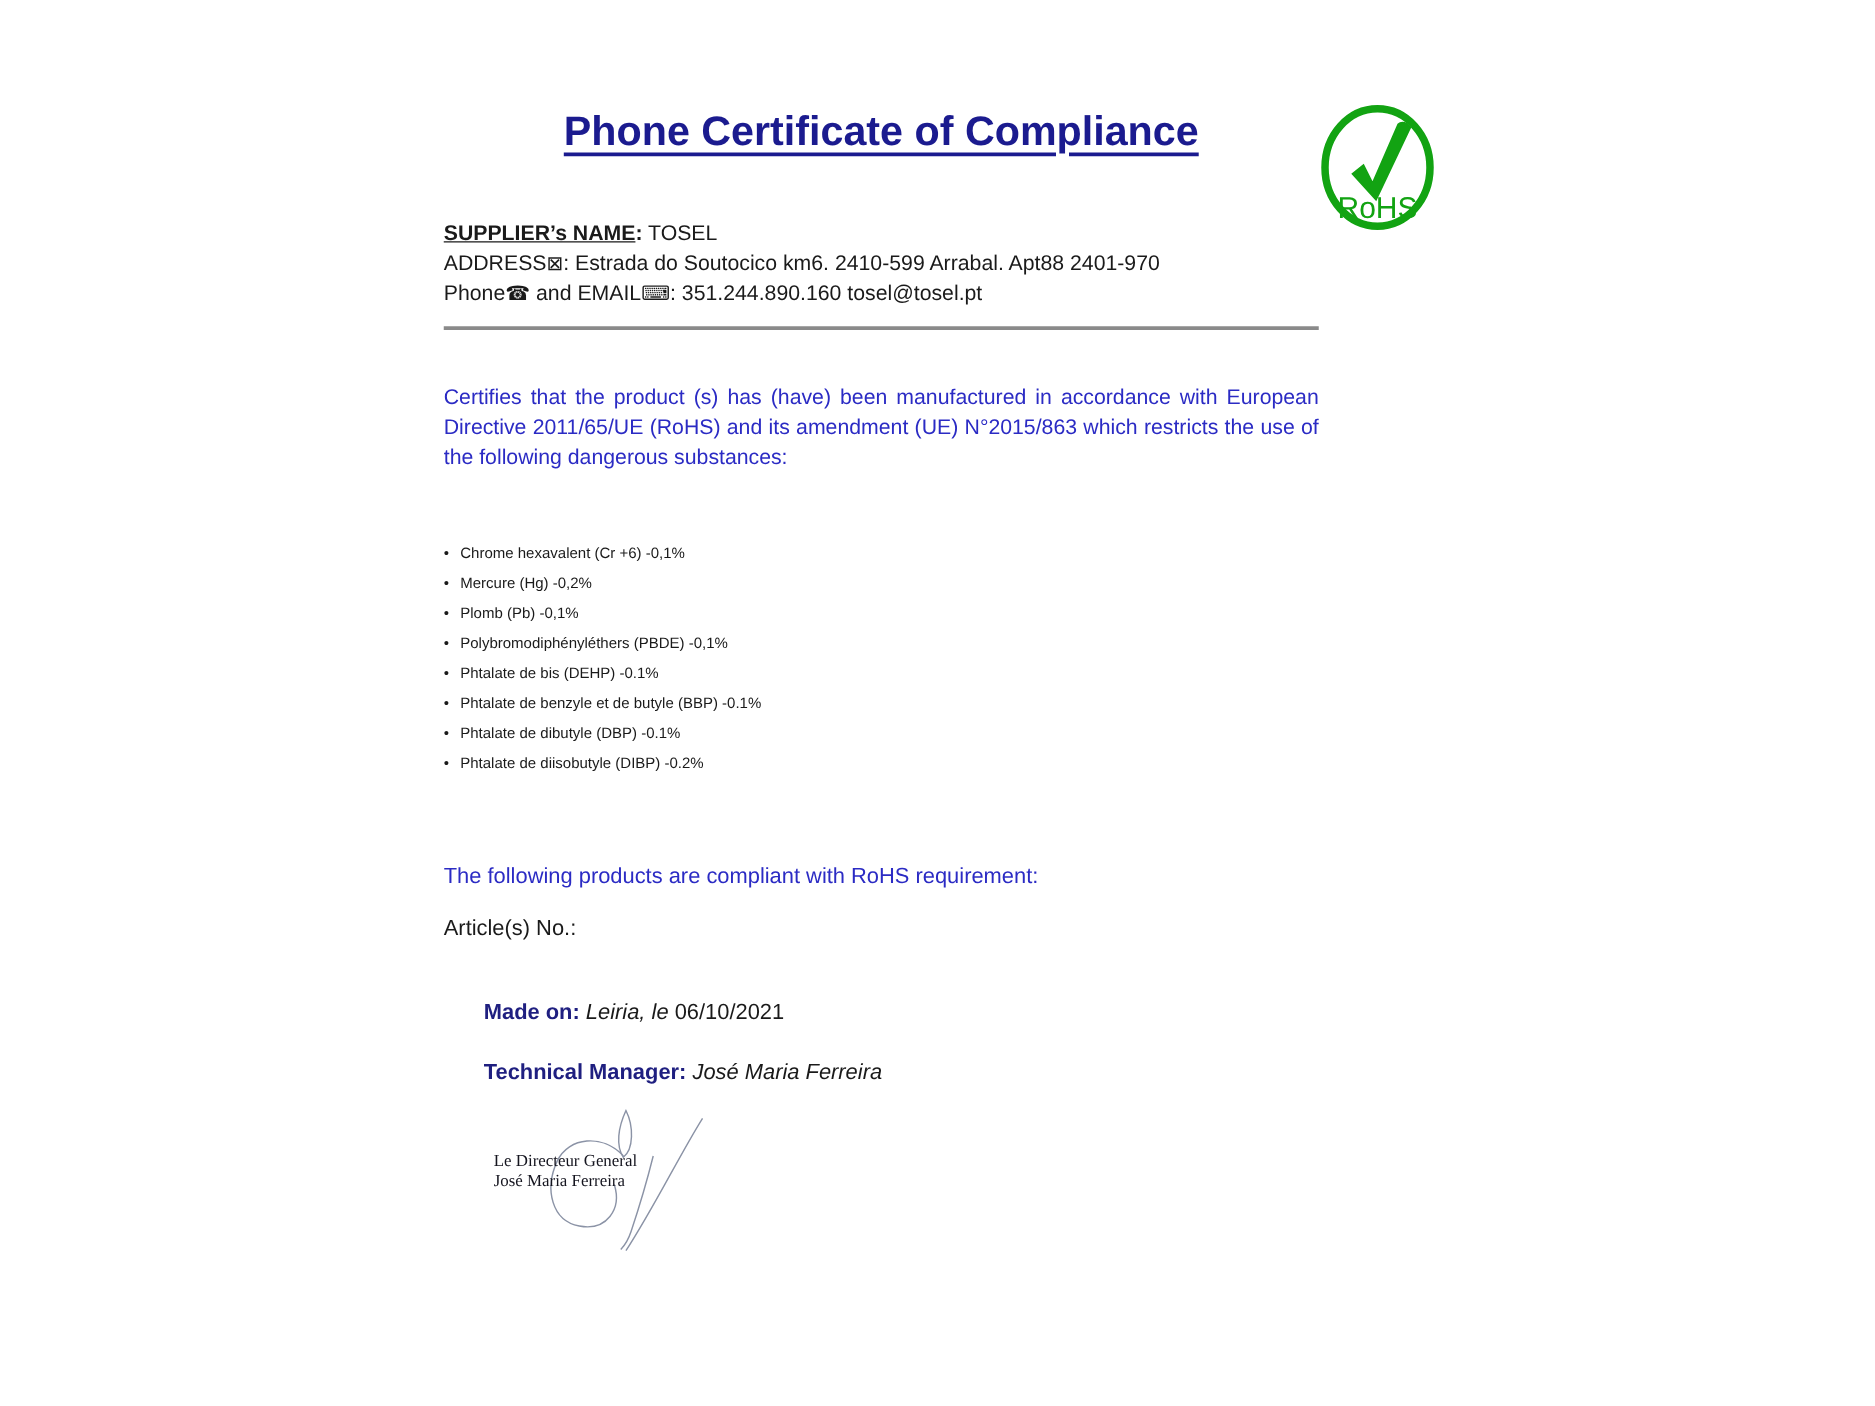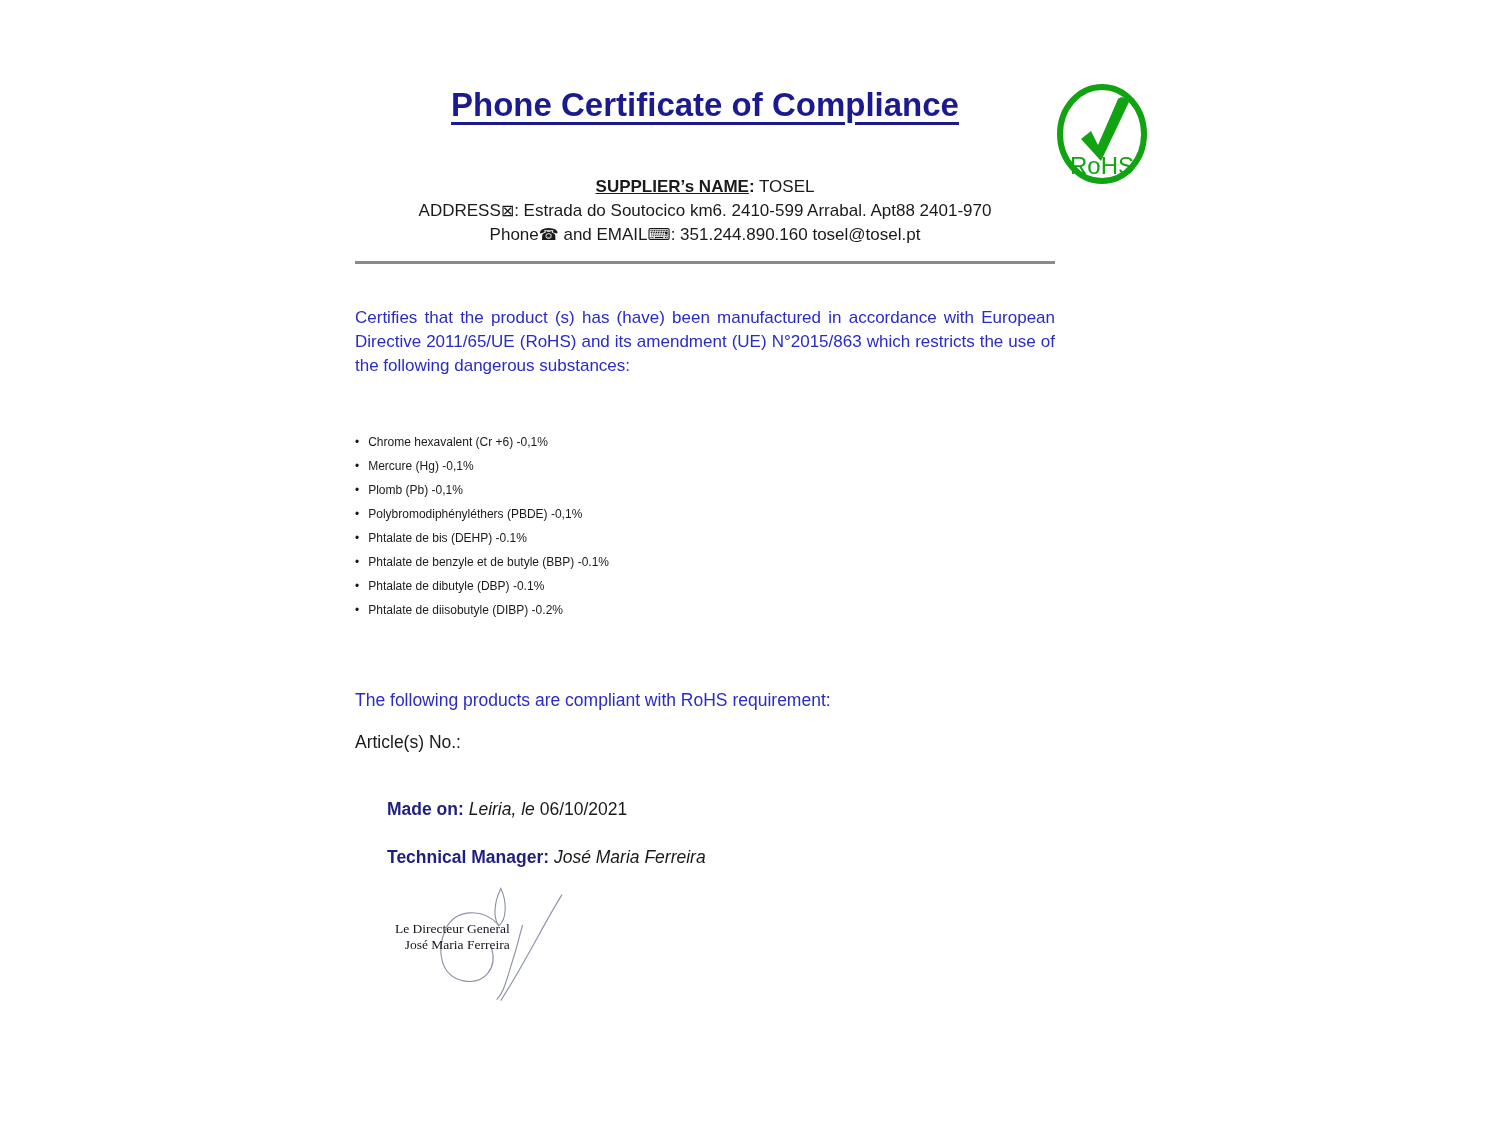--- a/index.html
+++ b/index.html
@@ -20,21 +20,21 @@
     color: #1b1b8f;
     text-align: center;
     text-decoration: underline;
     text-decoration-thickness: 3px;
     text-underline-offset: 6px;
   }
 
   .logo { position: absolute; left: 1055px; top: 82px; width: 94px; height: 104px; }
 
   .supplier-block { margin: 50px 0 0 0; font-size: 17px; line-height: 24px; color: #1a1a1a; }
-  .supplier-line { margin: 0; text-align: center; }
+  .supplier-line { margin: 0; }
   .sup-label { font-weight: bold; text-decoration: underline; }
   .sup-colon { font-weight: bold; }
   .icon-glyph { font-family: "DejaVu Sans", sans-serif; font-size: 16px; }
 
   .rule { border: none; border-top: 3px solid #8a8a8a; margin: 14px 0 0 0; }
 
   .certifies {
     margin: 42px 0 4px 0;
     font-size: 17px; line-height: 24px;
     color: #2b2bc4;
@@ -52,21 +52,21 @@
   .label-navy { font-weight: bold; color: #1f1f80; margin-left: 32px; }
   .italic-val { font-style: italic; color: #1a1a1a; }
   .plain-val  { color: #1a1a1a; }
 
   .signature { position: relative; margin: 8px 0 0 2px; width: 300px; height: 135px; }
   .signature svg { position: absolute; left: 0; top: 0; }
   .stamp {
     position: absolute; left: 38px; top: 44px;
     font-family: "Liberation Serif", serif;
     font-size: 13.5px; line-height: 16px;
-    color: #15151f; text-align: right; white-space: nowrap;
+    color: #15151f; text-align: left; white-space: nowrap;
   }
   .stamp div { margin: 0; }
 </style>
 </head>
 <body>
 
 <div class="page">
 
   <div class="logo">
     <svg width="94" height="104" viewBox="0 0 94 104">
@@ -87,21 +87,21 @@
       <p class="supplier-line"><span>ADDRESS</span><span class="icon-glyph">⊠</span><span>: Estrada do Soutocico km6. 2410-599 Arrabal. Apt88 2401-970</span></p>
       <p class="supplier-line"><span>Phone</span><span class="icon-glyph">☎</span><span> and EMAIL</span><span class="icon-glyph">⌨</span><span>: 351.244.890.160 tosel@tosel.pt</span></p>
     </div>
 
     <hr class="rule">
 
     <p class="certifies">Certifies that the product (s) has (have) been manufactured in accordance with European Directive 2011/65/UE (RoHS) and its amendment (UE) N°2015/863 which restricts the use of the following dangerous substances:</p>
 
     <ul class="substances">
       <li>Chrome hexavalent (Cr +6) -0,1%</li>
-      <li>Mercure (Hg) -0,1%</li>
+      <li>Mercure (Hg) -0,2%</li>
       <li>Plomb (Pb) -0,1%</li>
       <li>Polybromodiphényléthers (PBDE) -0,1%</li>
       <li>Phtalate de bis (DEHP) -0.1%</li>
       <li>Phtalate de benzyle et de butyle (BBP) -0.1%</li>
       <li>Phtalate de dibutyle (DBP) -0.1%</li>
       <li>Phtalate de diisobutyle (DIBP) -0.2%</li>
     </ul>
 
     <p class="compliance-line">The following products are compliant with RoHS requirement:</p>
 

